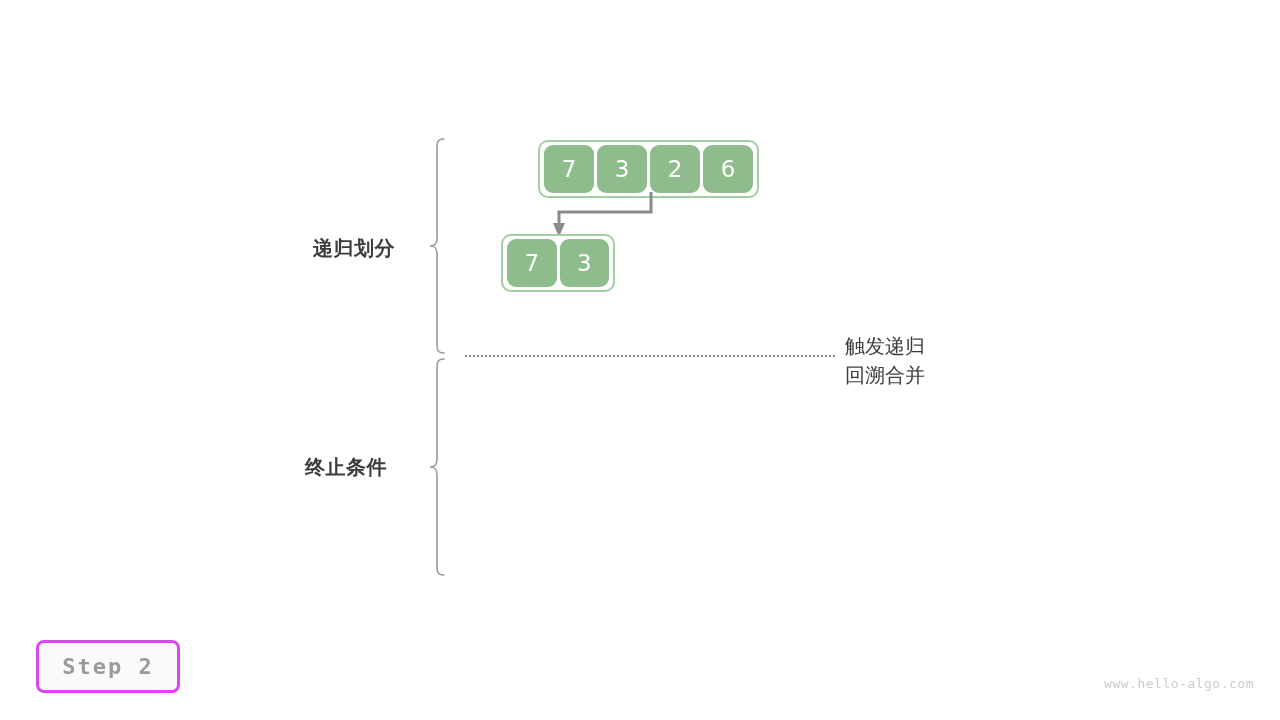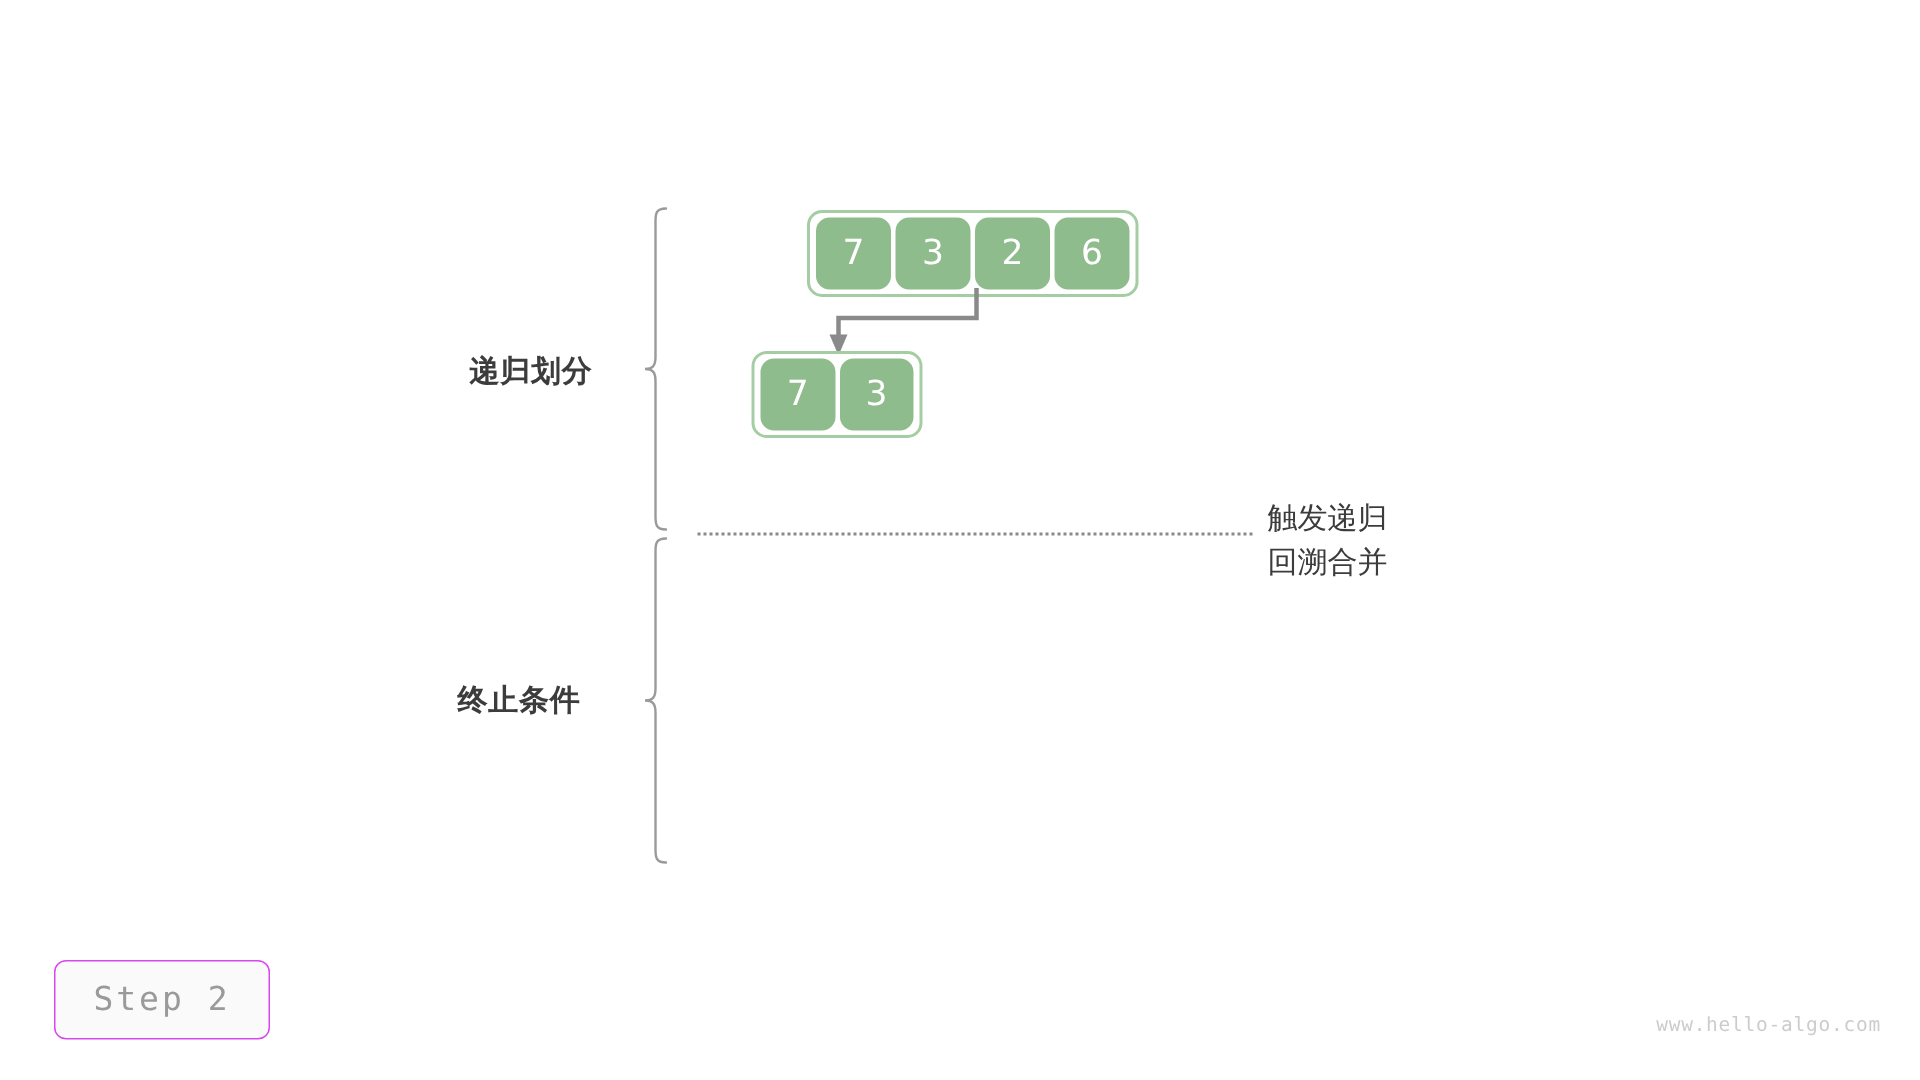--- a/index.html
+++ b/index.html
@@ -117,29 +117,29 @@
   }
 
   
   #step-badge {
     position: absolute;
     left: 36px;
     top: 640px;
     width: 144px;
     height: 53px;
     box-sizing: border-box;
-    border: 1px solid #d946ef;
+    border: 3px solid #d946ef;
     border-radius: 8px;
     background: #fafafa;
     display: flex;
     align-items: center;
     justify-content: center;
     font-family: "DejaVu Sans Mono", "Liberation Mono", monospace;
     font-size: 22px;
-    font-weight: normal;
+    font-weight: bold;
     color: #9a9a9a;
     letter-spacing: 2px;
   }
 
   
   #watermark {
     position: absolute;
     right: 26px;
     top: 676px;
     font-family: "DejaVu Sans Mono", "Liberation Mono", monospace;

